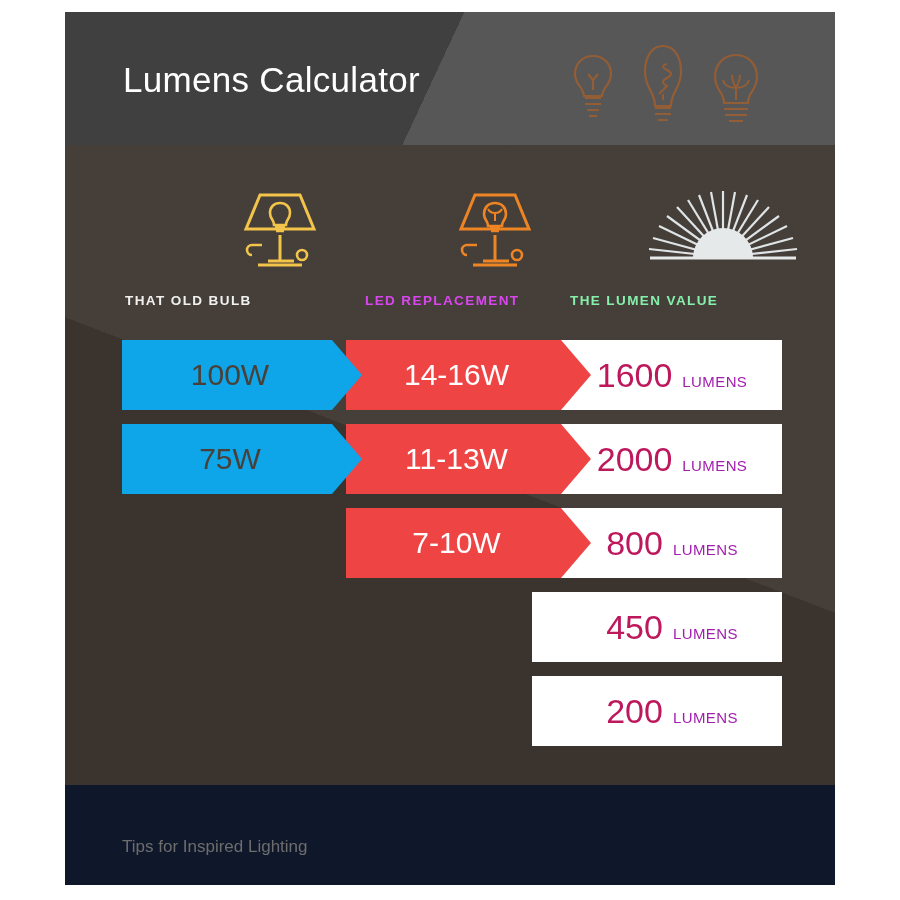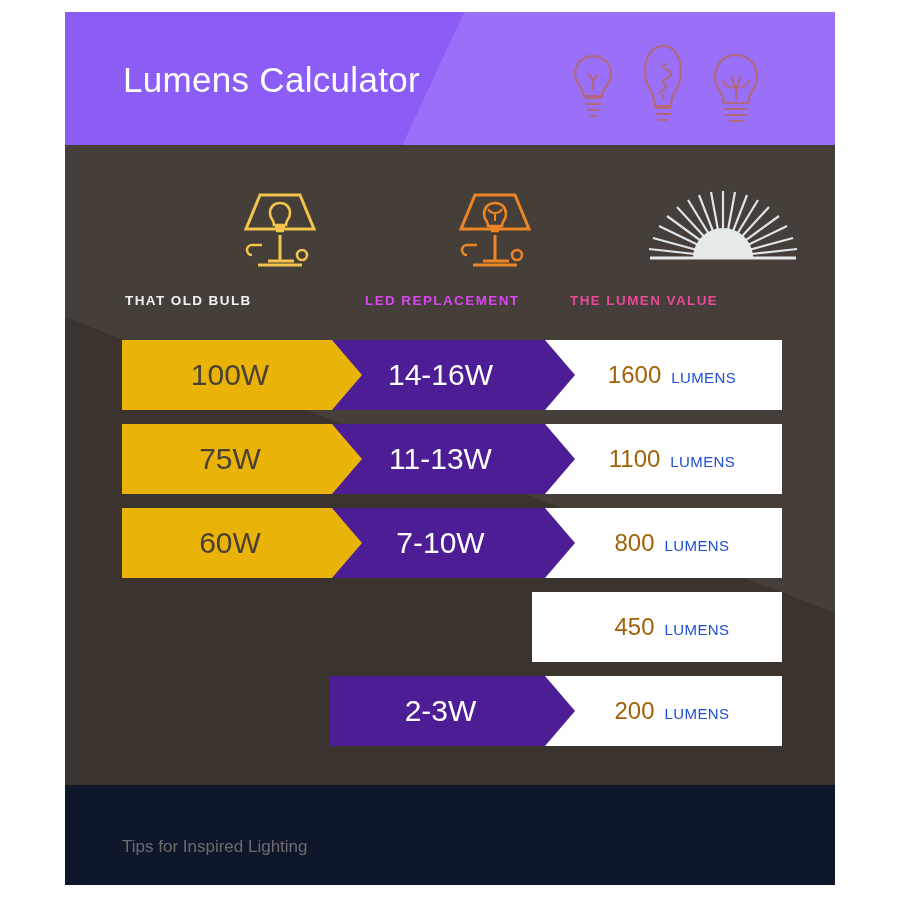--- a/index.html
+++ b/index.html
@@ -19,21 +19,21 @@
     height: 900px;
     background: #ffffff;
   }
   
   .header {
     position: absolute;
     left: 65px;
     top: 12px;
     width: 770px;
     height: 133px;
-    background: #8b5cf6;
+    background: #404040;
     overflow: hidden;
   }
   .header-sheen {
     position: absolute;
     right: 0;
     top: 0;
     width: 100%;
     height: 100%;
     background: linear-gradient(115deg, rgba(255,255,255,0) 0%, rgba(255,255,255,0) 48%, rgba(255,255,255,0.12) 48%, rgba(255,255,255,0.12) 100%);
     pointer-events: none;
@@ -99,21 +99,21 @@
     margin-top: 16px;
     font-size: 13.5px;
     letter-spacing: 1.4px;
     font-weight: 700;
   }
   .col1 { left: 60px; width: 310px; }
   .col2 { left: 300px; width: 260px; }
   .col3 { left: 505px; width: 305px; }
   .lbl-old { color: #f1f1ef; }
   .lbl-led { color: #d946ef; }
-  .lbl-lum { color: #ec4899; }
+  .lbl-lum { color: #86efac; }
 
   
   .rows {
     position: absolute;
     left: 57px;
     top: 195px;
     width: 660px;
   }
   .row {
     position: relative;
@@ -124,28 +124,28 @@
     position: absolute;
     top: 0;
     height: 70px;
     display: flex;
     align-items: center;
     justify-content: center;
   }
   .chev-old {
     left: 0;
     width: 240px;
-    background: #eab308;
+    background: #0ea5e9;
     clip-path: polygon(0 0, 210px 0, 240px 50%, 210px 100%, 0 100%);
     z-index: 3;
   }
   .chev-led {
-    left: 208px;
+    left: 224px;
     width: 245px;
-    background: #4c1d95;
+    background: #ef4444;
     clip-path: polygon(0 0, 215px 0, 245px 50%, 215px 100%, 0 100%);
     z-index: 2;
   }
   .chev-lum {
     left: 410px;
     width: 250px;
     background: #ffffff;
     z-index: 1;
   }
   .val-old {
@@ -158,26 +158,26 @@
     color: #ffffff;
     padding-right: 24px;
   }
   .lum-wrap {
     display: flex;
     align-items: baseline;
     justify-content: center;
     padding-left: 30px;
   }
   .val-lum {
-    font-size: 24px;
-    color: #a16207;
+    font-size: 34px;
+    color: #be185d;
   }
   .lum-unit {
     font-size: 15px;
-    color: #1d4ed8;
+    color: #a21caf;
     margin-left: 10px;
     letter-spacing: 0.4px;
   }
   
   .footer {
     position: absolute;
     left: 65px;
     top: 785px;
     width: 770px;
     height: 100px;
@@ -312,30 +312,27 @@
 
       <div class="row">
         <div class="chev chev-old">
           <span class="val-old">75W</span>
         </div>
         <div class="chev chev-led">
           <span class="val-led">11-13W</span>
         </div>
         <div class="chev chev-lum">
           <span class="lum-wrap">
-            <span class="val-lum">1100</span>
-            <span class="lum-unit">LUMENS</span>
-          </span>
-        </div>
-      </div>
-
-      <div class="row">
-        <div class="chev chev-old">
-          <span class="val-old">60W</span>
-        </div>
+            <span class="val-lum">2000</span>
+            <span class="lum-unit">LUMENS</span>
+          </span>
+        </div>
+      </div>
+
+      <div class="row">
         <div class="chev chev-led">
           <span class="val-led">7-10W</span>
         </div>
         <div class="chev chev-lum">
           <span class="lum-wrap">
             <span class="val-lum">800</span>
             <span class="lum-unit">LUMENS</span>
           </span>
         </div>
       </div>
@@ -343,23 +340,20 @@
       <div class="row">
         <div class="chev chev-lum">
           <span class="lum-wrap">
             <span class="val-lum">450</span>
             <span class="lum-unit">LUMENS</span>
           </span>
         </div>
       </div>
 
       <div class="row">
-        <div class="chev chev-led">
-          <span class="val-led">2-3W</span>
-        </div>
         <div class="chev chev-lum">
           <span class="lum-wrap">
             <span class="val-lum">200</span>
             <span class="lum-unit">LUMENS</span>
           </span>
         </div>
       </div>
 
     </div>
   </div>

